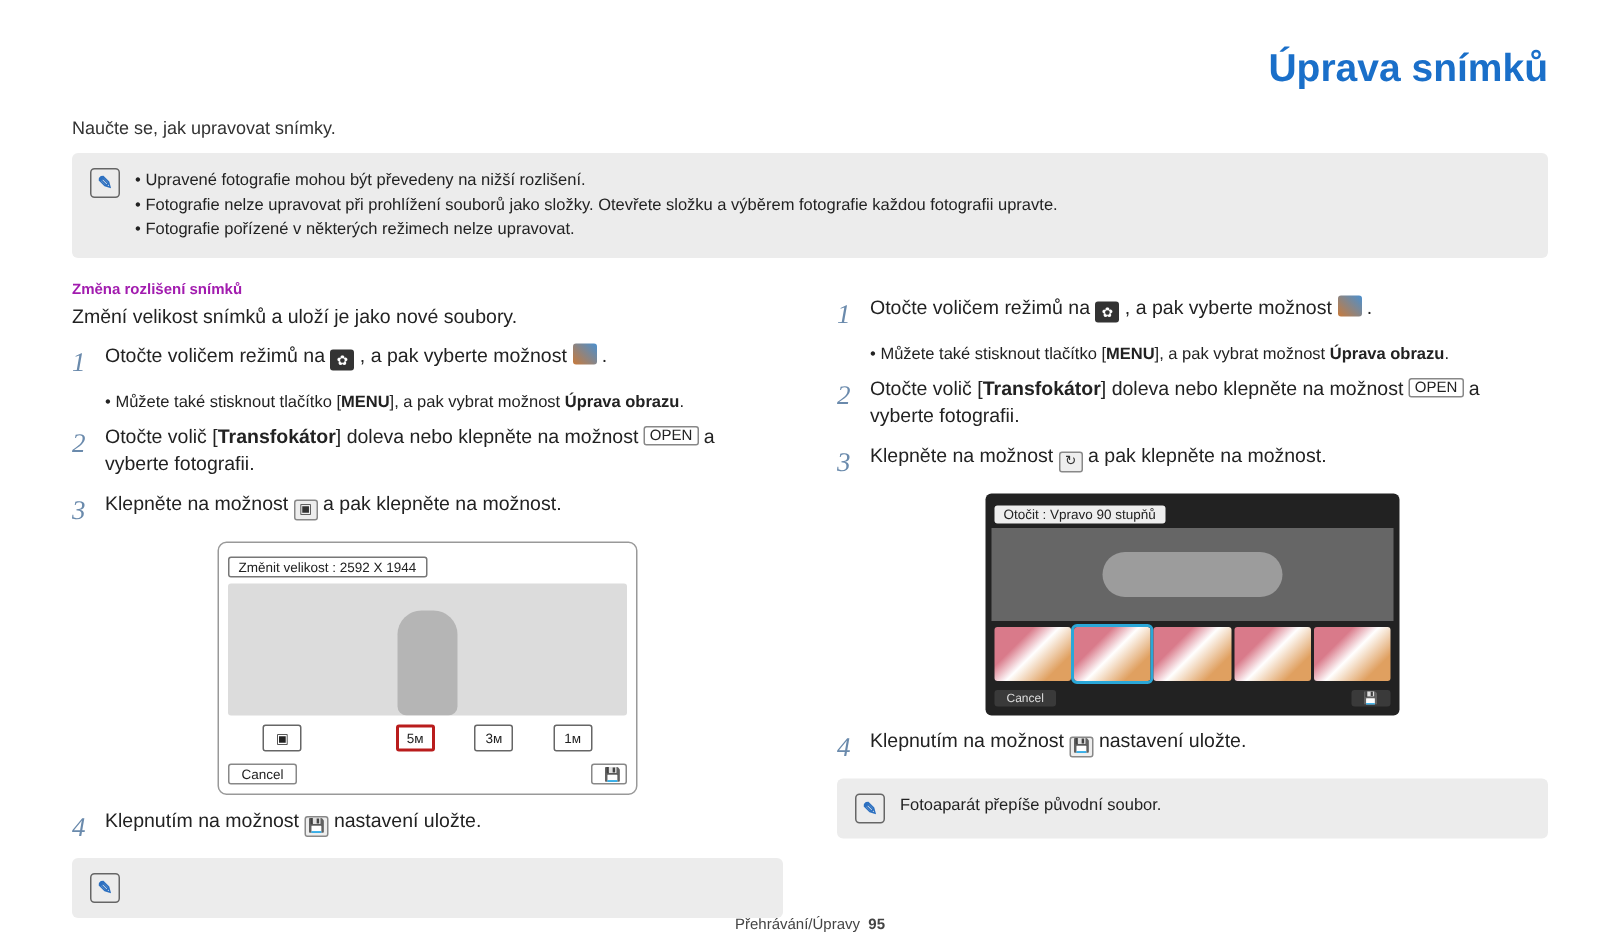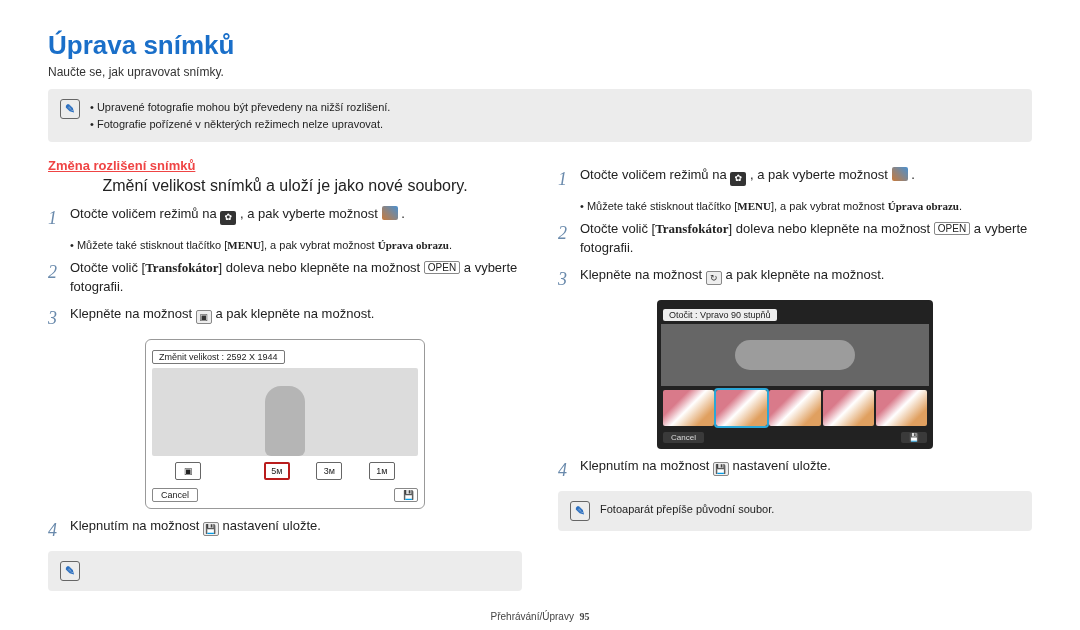--- a/index.html
+++ b/index.html
@@ -1,36 +1,36 @@
 <!DOCTYPE html>
 <html><head>
 <meta charset="utf-8">
 <style>
   * { box-sizing: border-box; margin: 0; padding: 0; }
   body { font-family: "Segoe UI", Arial, sans-serif; background: #fff; color: #222; width: 1080px; height: 630px; padding: 30px 48px 10px 48px; position: relative; }
-  .title { color: #1a6fc9; font-size: 26px; font-weight: bold; margin-bottom: 4px; }
+  .title { color: #1a6fc9; font-size: 26px; font-weight: bold; margin-bottom: 17px; text-align: right; }
   .subtitle { font-size: 12px; color: #333; margin-bottom: 10px; }
   .note-box { display: flex; align-items: flex-start; background: #ececec; border-radius: 4px; padding: 10px 12px; margin-bottom: 16px; font-size: 11px; line-height: 1.5; }
   .note-ic { width: 20px; height: 20px; border: 1px solid #666; border-radius: 3px; display: flex; align-items: center; justify-content: center; color: #2b6fc0; font-weight: bold; margin-right: 10px; flex-shrink: 0; font-size: 12px; transform: rotate(0deg); }
   .note-box ul { list-style: none; }
   .note-box li::before { content: "• "; }
   .cols { display: flex; gap: 36px; }
   .col { flex: 1; }
-  .sec-head { color: #ef4444; font-size: 13px; font-weight: 600; margin-bottom: 4px; text-decoration: underline; }
-  .sec-sub { font-size: 16px; margin-bottom: 10px; text-align: center; }
+  .sec-head { color: #a21caf; font-size: 10px; font-weight: 600; margin-bottom: 4px; }
+  .sec-sub { font-size: 13px; margin-bottom: 10px; }
   .step { display: flex; margin: 8px 0; font-size: 13px; line-height: 1.45; }
   .step-num { font-family: Georgia, serif; font-style: italic; color: #6a8aac; font-size: 18px; width: 22px; flex-shrink: 0; }
   .step-body { flex: 1; }
   .bullet { font-size: 11px; margin: 4px 0 2px 22px; }
   .bullet::before { content: "• "; }
   .kb { font-size: 10px; border: 1px solid #888; border-radius: 2px; padding: 0 3px; vertical-align: middle; }
   .ic { display: inline-flex; align-items: center; justify-content: center; width: 16px; height: 14px; background: #333; color: #fff; border-radius: 2px; font-size: 9px; vertical-align: -2px; }
   .ic.light { background: #eee; color: #333; border: 1px solid #888; }
   .ic.grad { background: linear-gradient(45deg,#c97a3a,#4a90d0); }
-  .bold { font-weight: bold; font-family: Liberation Serif, serif; }
+  .bold { font-weight: bold; }
 
   .device-frame { width: 280px; margin: 6px auto 8px auto; border: 1px solid #999; border-radius: 6px; padding: 6px; background: #fff; }
   .df-label { font-size: 9px; border: 1px solid #777; border-radius: 2px; display: inline-block; padding: 1px 6px; margin-bottom: 4px; background: #fff; }
   .df-canvas { height: 88px; background: #dcdcdc; border-radius: 2px; position: relative; overflow: hidden; display: flex; align-items: flex-end; justify-content: center; }
   .person { width: 40px; height: 70px; background: #b5b5b5; border-radius: 16px 16px 6px 6px; }
   .df-toolbar { display: flex; justify-content: space-around; align-items: center; padding: 6px 10px 2px 10px; }
   .df-btn { width: 26px; height: 18px; border: 1px solid #666; border-radius: 2px; display: flex; align-items: center; justify-content: center; font-size: 9px; background: #fff; }
   .df-btn.sel { border: 2px solid #b91c1c; margin-left: 36px; }
   .df-footer { display: flex; justify-content: space-between; padding-top: 6px; }
   .df-cancel { font-size: 9px; border: 1px solid #888; border-radius: 2px; padding: 1px 8px; }
@@ -50,20 +50,21 @@
 </head>
 <body>
 
 <div class="title">Úprava snímků</div>
 <div class="subtitle">Naučte se, jak upravovat snímky.</div>
 
 <div class="note-box">
   <div class="note-ic">✎</div>
   <ul>
     <li>Upravené fotografie mohou být převedeny na nižší rozlišení.</li>
+    <li>Fotografie nelze upravovat při prohlížení souborů jako složky. Otevřete složku a výběrem fotografie každou fotografii upravte.</li>
     <li>Fotografie pořízené v některých režimech nelze upravovat.</li>
   </ul>
 </div>
 
 <div class="cols">
 
   <div class="col">
     <div class="sec-head">Změna rozlišení snímků</div>
     <div class="sec-sub">Změní velikost snímků a uloží je jako nové soubory.</div>
 

